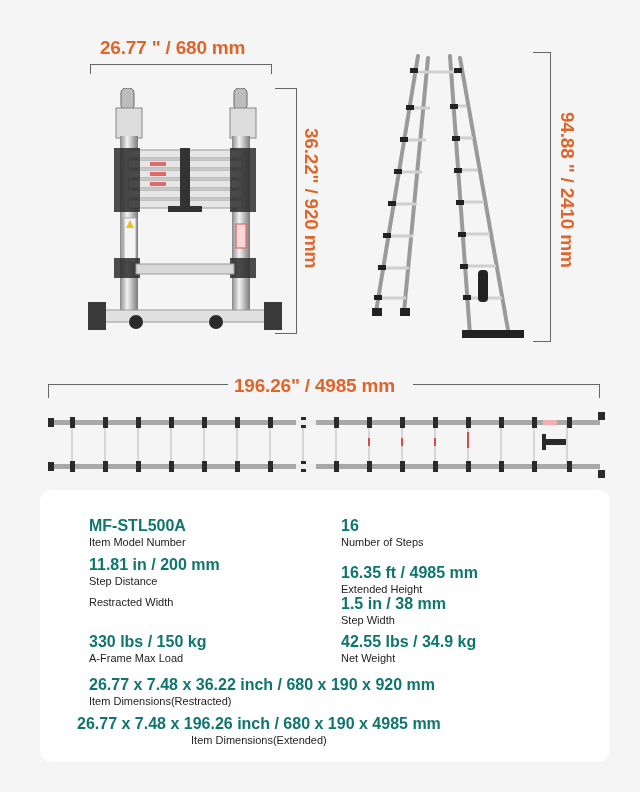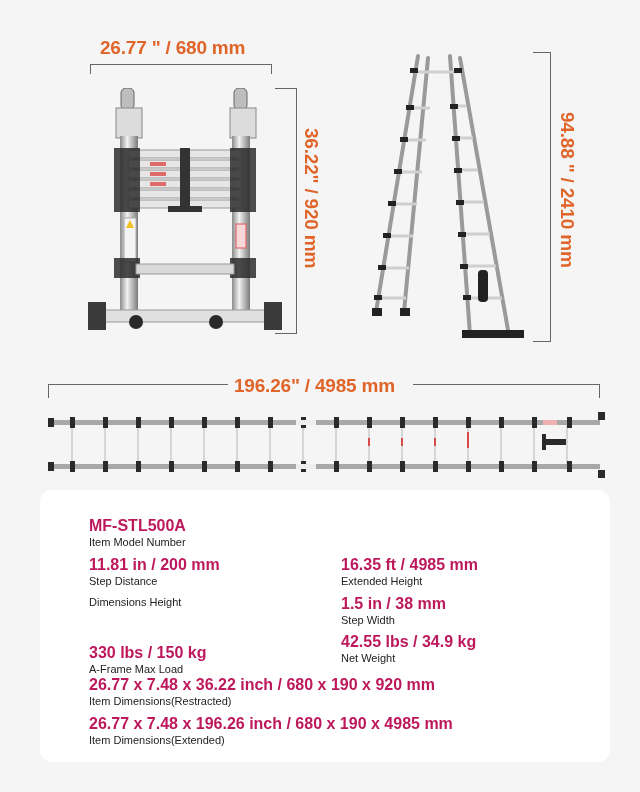--- a/index.html
+++ b/index.html
@@ -5,21 +5,21 @@
   * { box-sizing: border-box; margin: 0; padding: 0; }
   html, body { width: 640px; height: 792px; background: #f5f5f5; overflow: hidden; }
   body { position: relative; font-family: "Liberation Sans", sans-serif; }
   .abs { position: absolute; }
   .dim-label { color: #e0652a; font-weight: bold; font-size: 19px; white-space: nowrap; letter-spacing: -0.2px; }
   .vert { writing-mode: vertical-rl; }
   .bracket { border: 1.5px solid #666; }
   .figure svg { display: block; }
   .panel { position: absolute; left: 40px; top: 490px; width: 570px; height: 272px; background: #ffffff; border-radius: 12px; }
   .spec { position: absolute; }
-  .spec .val { color: #be185d; font-weight: bold; font-size: 16px; line-height: 18px; white-space: nowrap; }
+  .spec .val { color: #0f766e; font-weight: bold; font-size: 16px; line-height: 18px; white-space: nowrap; }
   .spec .lbl { color: #222; font-size: 11px; line-height: 14px; white-space: nowrap; }
 </style>
 </head>
 <body>
 
 <div class="abs dim-label" style="left:100px; top:37px;">26.77 " / 680 mm</div>
 <div class="abs bracket" style="left:90px; top:64px; width:182px; height:10px; border-bottom:none;"></div>
 <div class="abs bracket" style="left:275px; top:88px; width:22px; height:246px; border-left:none;"></div>
 <div class="abs dim-label vert" style="left:300px; top:128px;">36.22" / 920 mm</div>
 
@@ -210,41 +210,45 @@
 
   <div class="spec" style="left:49px; top:27px;">
     <div class="val">MF-STL500A</div>
     <div class="lbl">Item Model Number</div>
   </div>
   <div class="spec" style="left:49px; top:66px;">
     <div class="val">11.81 in / 200 mm</div>
     <div class="lbl">Step Distance</div>
   </div>
   <div class="spec" style="left:49px; top:105px;">
-    <div class="lbl">Dimensions Height</div>
-  </div>
-  <div class="spec" style="left:49px; top:143px;margin-top:11px;">
+    <div class="lbl">Restracted Width</div>
+  </div>
+  <div class="spec" style="left:49px; top:143px;">
     <div class="val">330 lbs / 150 kg</div>
     <div class="lbl">A-Frame Max Load</div>
   </div>
 
-  <div class="spec" style="left:301px; top:66px;">
+  <div class="spec" style="left:301px; top:27px;">
+    <div class="val">16</div>
+    <div class="lbl">Number of Steps</div>
+  </div>
+  <div class="spec" style="left:301px; top:74px;">
     <div class="val">16.35 ft / 4985 mm</div>
     <div class="lbl">Extended Height</div>
   </div>
   <div class="spec" style="left:301px; top:105px;">
     <div class="val">1.5 in / 38 mm</div>
     <div class="lbl">Step Width</div>
   </div>
   <div class="spec" style="left:301px; top:143px;">
     <div class="val">42.55 lbs / 34.9 kg</div>
     <div class="lbl">Net Weight</div>
   </div>
 
   <div class="spec" style="left:49px; top:186px;">
     <div class="val">26.77 x 7.48 x 36.22 inch / 680 x 190 x 920 mm</div>
     <div class="lbl">Item Dimensions(Restracted)</div>
   </div>
-  <div class="spec" style="left:49px; top:225px;">
+  <div class="spec" style="left:37px; top:225px;text-align:center;">
     <div class="val">26.77 x 7.48 x 196.26 inch / 680 x 190 x 4985 mm</div>
     <div class="lbl">Item Dimensions(Extended)</div>
   </div>
 </div>
 
 </body></html>

